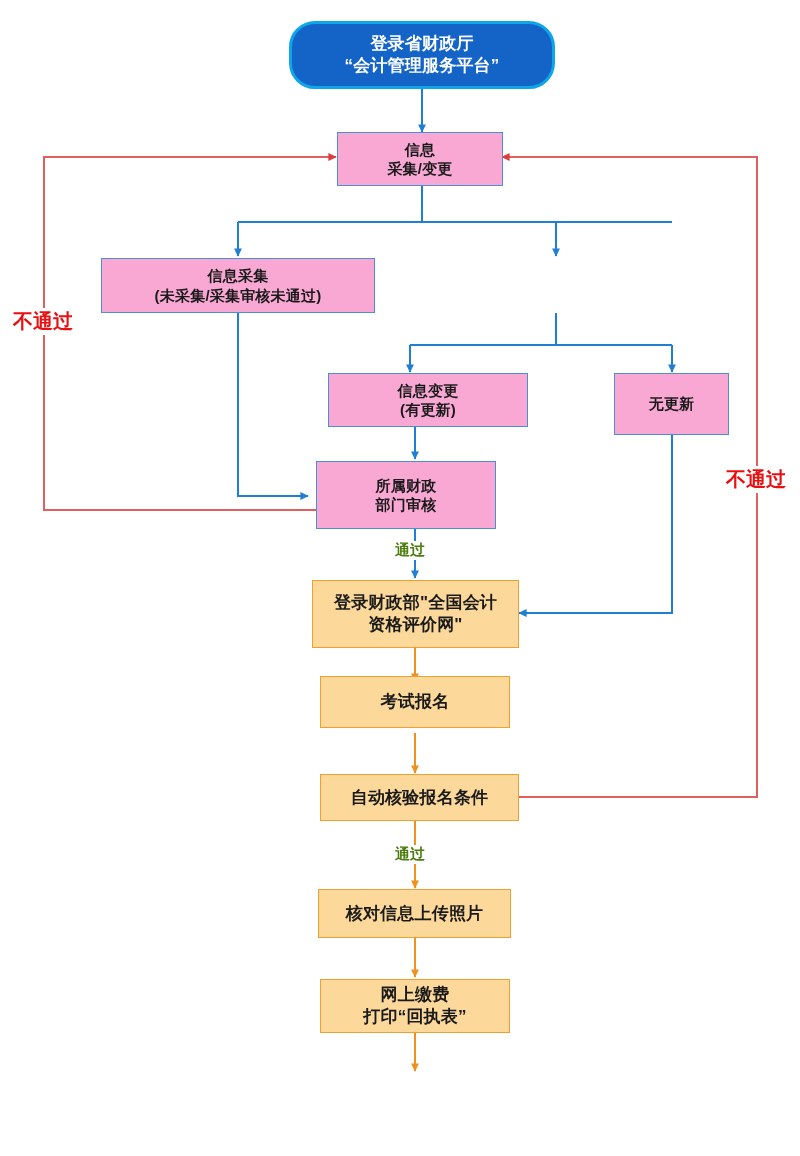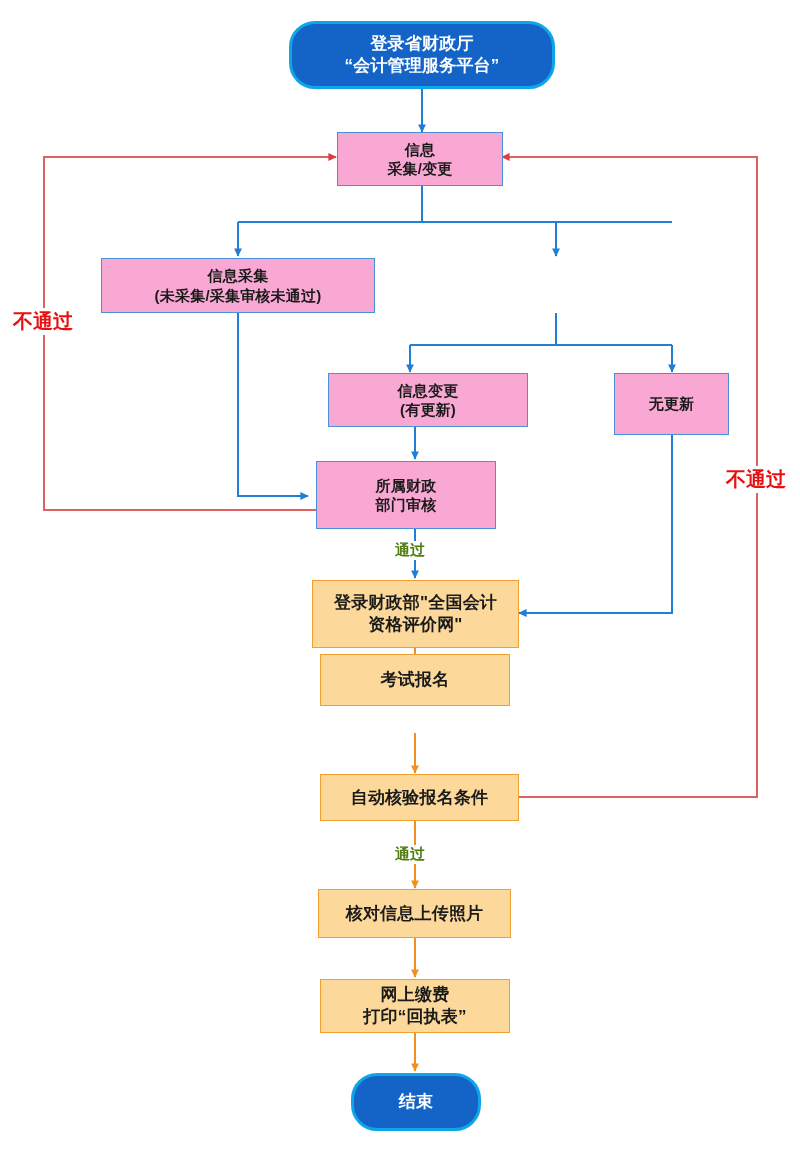--- a/index.html
+++ b/index.html
@@ -139,30 +139,29 @@
 (有更新)</div>
 
   <div class="node process-blue" style="left:614px; top:373px; width:115px; height:62px;">无更新</div>
 
   <div class="node process-blue" style="left:316px; top:461px; width:180px; height:68px;">所属财政
 部门审核</div>
 
   <div class="node process-orange" style="left:312px; top:580px; width:207px; height:68px;">登录财政部"全国会计
 资格评价网"</div>
 
-  <div class="node process-orange" style="left:320px; top:654px; width:190px; height:52px;">考试报名</div>
+  <div class="node process-orange" style="left:320px; top:676px; width:190px; height:52px;">考试报名</div>
 
   <div class="node process-orange" style="left:320px; top:774px; width:199px; height:47px;">自动核验报名条件</div>
 
   <div class="node process-orange" style="left:318px; top:889px; width:193px; height:49px;">核对信息上传照片</div>
 
   <div class="node process-orange" style="left:320px; top:979px; width:190px; height:54px;">网上缴费
 打印“回执表”</div>
 
-  <div class="node terminator" style="left:351px; top:1073px; width:130px; height:58px;">结束</div>
 
   <div class="edge-label" style="left:392px; top:541px;">通过</div>
 
   <div class="edge-label" style="left:392px; top:845px;">通过</div>
 
   <div class="edge-label reject" style="left:10px; top:308px;">不通过</div>
 
   <div class="edge-label reject" style="left:723px; top:466px;">不通过</div>
 
 </div>

